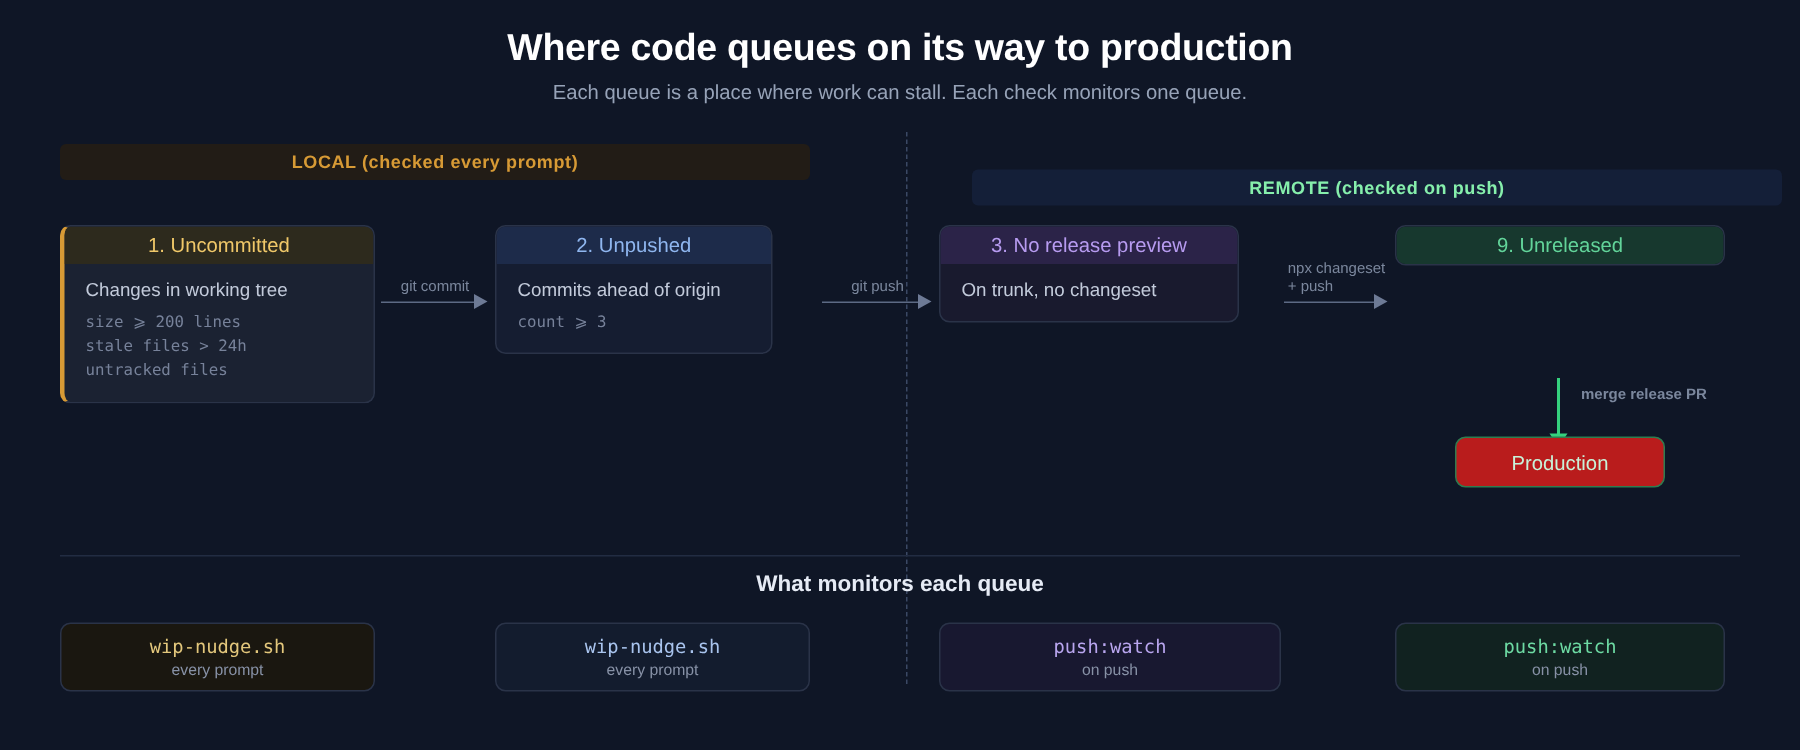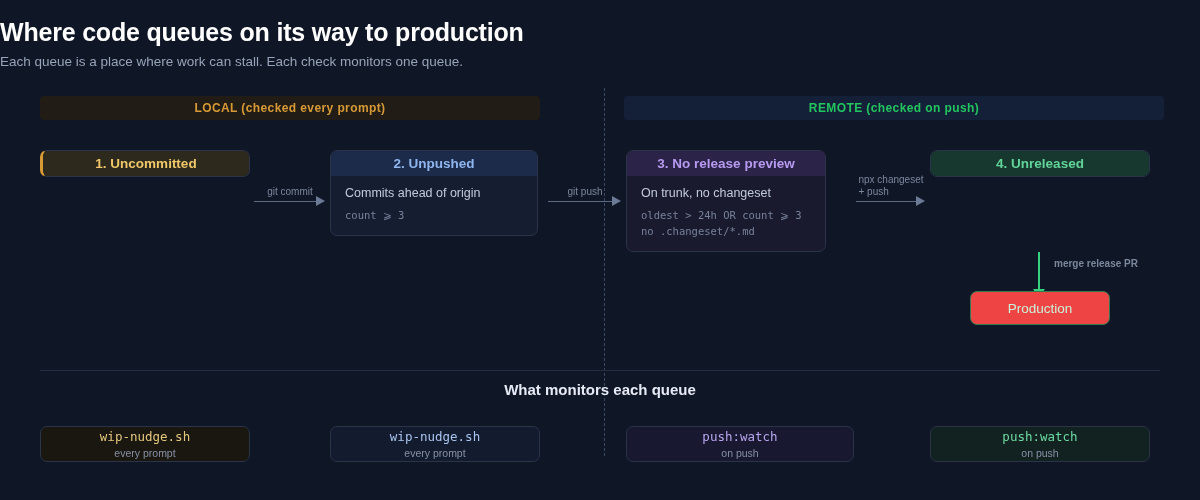--- a/index.html
+++ b/index.html
@@ -6,21 +6,21 @@
   html,body { width:1200px; height:500px; }
   body {
     background:#0f1626;
     font-family:"Liberation Sans", sans-serif;
     color:#e6ebf5;
     position:relative;
     overflow:hidden;
   }
 
   
-  .hdr { text-align:left; padding-top:18px; }
+  .hdr { text-align:center; padding-top:18px; }
   .title {
     font-size:25px; font-weight:bold; color:#ffffff;
     letter-spacing:-0.2px;
   }
   .subtitle {
     font-size:13.5px; color:#97a3b8; margin-top:7px;
   }
 
   
   .vdiv {
@@ -30,41 +30,41 @@
   }
 
   
   .banners { position:absolute; top:96px; left:0; width:1200px; height:24px;padding-left:36px; }
   .banner {
     position:absolute; height:24px; border-radius:4px;
     display:flex; align-items:center; justify-content:center;
     font-size:12px; font-weight:bold; letter-spacing:0.4px;
   }
   .banner.local  { left:40px;  width:500px; background:#221c16; color:#d79a35; }
-  .banner.remote { left:624px; width:540px; background:#141f38; color:#22c55e; }
+  .banner.remote { left:648px; width:540px; background:#141f38; color:#86efac;margin-top:17px; }
 
   
   .stage {
     position:absolute; top:150px; border-radius:7px; overflow:hidden;
     border:1px solid #2a3348;
   }
   .stage .head {
     height:25px; display:flex; align-items:center; justify-content:center;
-    font-size:13.5px; font-weight:bold;
+    font-size:13.5px; font-weight:normal;
   }
   .stage .body { padding:9px 14px 12px 14px; }
   .stage .desc { font-size:12.5px; color:#c3cbdb; line-height:1.35; }
   .stage .cond {
     font-family:"DejaVu Sans Mono", monospace;
     font-size:10.5px; color:#77829a; line-height:1.55; margin-top:5px;
   }
 
   
   .s1 { left:40px;  width:210px; }
-  .s2 { left:330px; width:208px; }
+  .s2 { left:330px; width:185px; }
   .s3 { left:626px; width:200px; }
   .s4 { left:930px; width:220px; }
 
   
   .s1 { background:#1b2232; border-left:3px solid #d79a35; }
   .s1 .head { background:#2d2a1d; color:#f0c869; }
   .s2 { background:#151d31; }
   .s2 .head { background:#1d2b4a; color:#8fb6ef; }
   .s3 { background:#191a2e; }
   .s3 .head { background:#2b2348; color:#b79bf0; }
@@ -101,34 +101,34 @@
     border-top:9px solid #35d17e;
   }
   .varrow-lbl {
     position:absolute; left:1054px; top:258px;
     font-size:10px; color:#7b879d; white-space:nowrap;font-weight:bold;
   }
 
   
   .prod {
     position:absolute; left:970px; top:291px; width:140px; height:34px;
-    background:#ef4444; border:1px solid #2f7c50; border-radius:7px;
+    background:#b91c1c; border:1px solid #2f7c50; border-radius:7px;
     display:flex; align-items:center; justify-content:center;
     font-size:13.5px; color:#c8f2d9;
   }
 
   
   .hr { position:absolute; left:40px; top:370px; width:1120px; height:1px; background:#222c42; }
   .sec-title {
     position:absolute; top:381px; left:0; width:1200px; text-align:center;
     font-size:15px; font-weight:bold; color:#e6ebf5;
   }
 
   .mon {
-    position:absolute; top:426px; height:36px; border-radius:7px;
+    position:absolute; top:415px; height:46px; border-radius:7px;
     border:1px solid #2a3348;
     display:flex; flex-direction:column; align-items:center; justify-content:center;
   }
   .mon .name {
     font-family:"DejaVu Sans Mono", monospace; font-size:12.5px; line-height:1.2;
   }
   .mon .when { font-size:10.5px; color:#8791a6; margin-top:3px; }
 
   .m1 { left:40px;  width:210px; background:#1a1710; }
   .m1 .name { color:#e3c77c; }
@@ -149,45 +149,49 @@
 
 <div class="vdiv"></div>
 
 <div class="banners">
   <div class="banner local">LOCAL (checked every prompt)</div>
   <div class="banner remote">REMOTE (checked on push)</div>
 </div>
 
 <div class="stage s1">
   <div class="head">1. Uncommitted</div>
+  <div class="body">
+    <div class="desc">Changes in working tree</div>
+    <div class="cond">
+      <div>size ⩾ 200 lines</div>
+      <div>stale files &gt; 24h</div>
+      <div>untracked files</div>
+    </div>
+  </div>
 </div>
 
 <div class="stage s2">
   <div class="head">2. Unpushed</div>
   <div class="body">
     <div class="desc">Commits ahead of origin</div>
     <div class="cond">
       <div>count ⩾ 3</div>
     </div>
   </div>
 </div>
 
 <div class="stage s3">
   <div class="head">3. No release preview</div>
   <div class="body">
     <div class="desc">On trunk, no changeset</div>
-    <div class="cond">
-      <div>oldest &gt; 24h OR count ⩾ 3</div>
-      <div>no .changeset/*.md</div>
-    </div>
   </div>
 </div>
 
 <div class="stage s4">
-  <div class="head">4. Unreleased</div>
+  <div class="head">9. Unreleased</div>
 </div>
 
 <div class="arrow a1">
   <div class="lbl">git commit</div>
   <div class="shaft"></div>
   <div class="headtri"></div>
 </div>
 
 <div class="arrow a2">
   <div class="lbl">git push</div>

